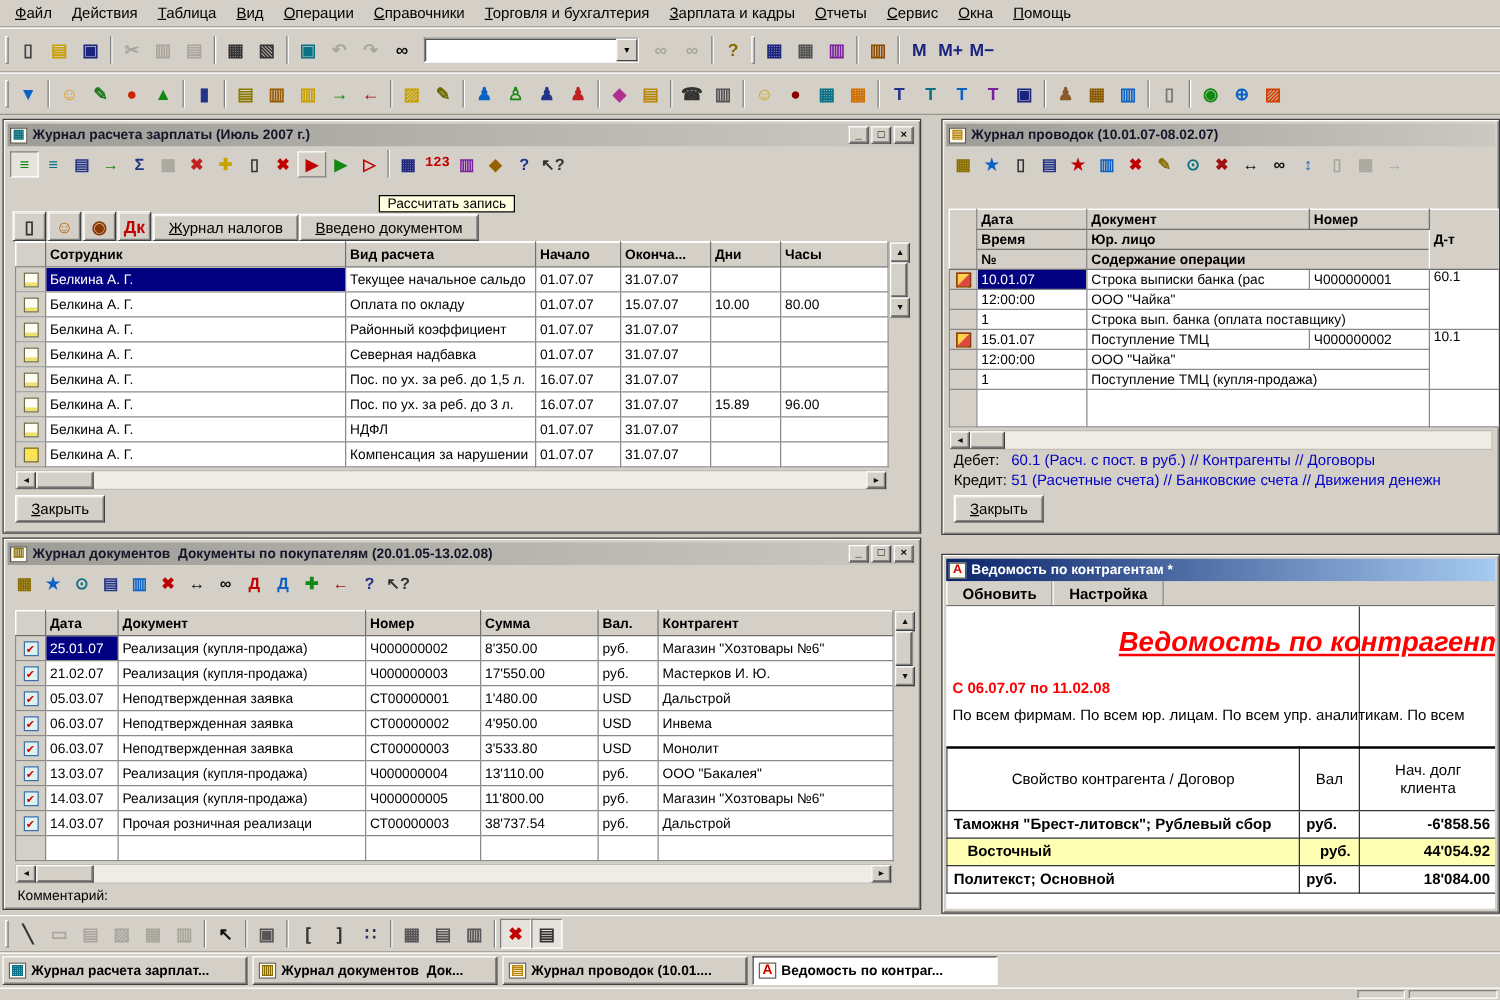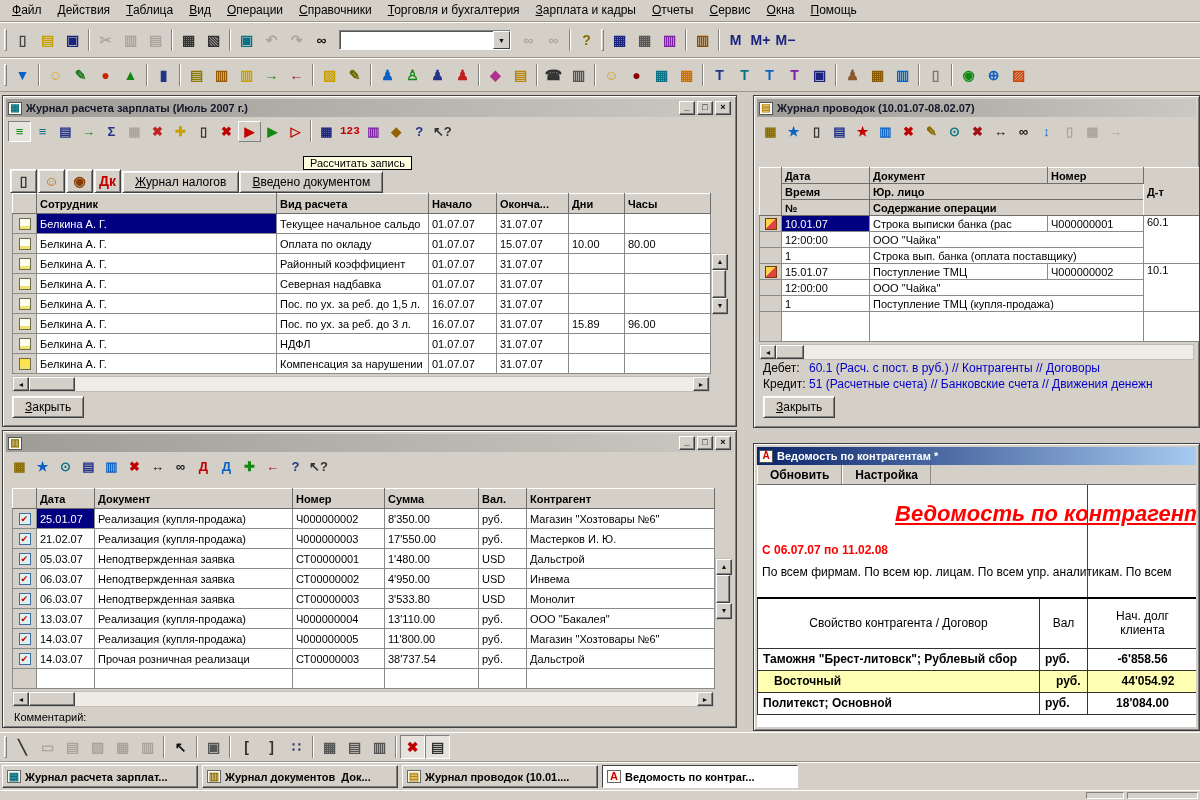--- a/index.html
+++ b/index.html
@@ -29,27 +29,27 @@
 .ticon{width:14px;height:13px;flex:0 0 14px;display:flex;align-items:center;justify-content:center;font-size:10px;font-weight:bold;background:#fdfbef;border:1px solid #555;line-height:1;}
 .tb-btns{margin-left:auto;display:flex;gap:2px;}
 .wbtn{width:16px;height:14px;background:#d4d0c8;border:1px solid;border-color:#fff #404040 #404040 #fff;box-shadow:inset -1px -1px 0 #808080;font-size:9px;line-height:11px;text-align:center;font-weight:bold;color:#000;}
 .wtb{display:flex;align-items:center;padding:2px;flex:0 0 28px;}
 .wtb .tbtn{min-width:23px;height:21px;font-size:13px;}
 .tabrow{display:flex;align-items:flex-end;padding:0 4px;flex:0 0 28px;gap:0;}
 .pbtn{height:22px;padding:2px 12px;background:#d4d0c8;border:1px solid;border-color:#fff #404040 #404040 #fff;box-shadow:inset 1px 1px 0 #f5f4f1,inset -1px -1px 0 #808080;font-size:12px;font-family:inherit;}
 .pbtn .bl{display:block;}
 .pbtn .bl::first-letter{text-decoration:underline;}
 .tooltip{position:absolute;left:300px;top:60px;z-index:9;background:#ffffe1;border:1px solid #000;padding:0 6px;font-size:11px;}
-.tablewrap{display:flex;margin:0 6px;align-items:center;}
+.tablewrap{display:flex;margin:0 6px;align-items:flex-start;}
 table.grid{border-collapse:collapse;table-layout:fixed;background:#fff;border:1px solid #555;}
 .grid td,.grid th{border:1px solid #8a8a8a;padding:0 3px;height:20px;font-size:11px;white-space:nowrap;overflow:hidden;text-align:left;vertical-align:middle;}
 .grid th{background:#d4d0c8;font-weight:bold;border-top:1px solid #fff;border-left:1px solid #fff;border-right:1px solid #6e6e6e;border-bottom:1px solid #6e6e6e;}
 .grid td.icn,.grid th.icn{background:#d4d0c8;text-align:center;padding:0;}
 .sel{background:#000080;color:#fff;}
-.num{text-align:center;}
+.num{text-align:right;}
 #postings-table td,#postings-table th{height:16px;font-size:11px;}
 #postings-table tr.filler td{height:30px;}
 .ri{display:inline-block;width:12px;height:12px;border:1px solid #6b6b45;background:#fffef4;vertical-align:middle;box-shadow:inset 0 -3px 0 #f0e070;}
 .ri.riy{background:#ffe34d;}
 .ri2{display:inline-block;width:12px;height:12px;border:1px solid #7a3a00;background:linear-gradient(135deg,#ffd24d 50%,#e04444 50%);vertical-align:middle;}
 .ri3{display:inline-block;width:12px;height:12px;border:1px solid #3a6ea5;background:#dff2f2;vertical-align:middle;position:relative;}
 .ri3::after{content:"✔";color:#c00;font-size:9px;position:absolute;left:1px;top:0;line-height:11px;}
 .hscroll{height:16px;flex:0 0 16px;display:flex;align-items:stretch;background:#efece6;border:1px solid #c0bdb6;margin:2px 6px 0 6px;}
 .sbtn{width:16px;flex:0 0 16px;background:#d4d0c8;border:1px solid;border-color:#fff #404040 #404040 #fff;box-shadow:inset -1px -1px 0 #808080;font-size:7px;display:flex;align-items:center;justify-content:center;color:#111;}
 .sthumb{width:46px;flex:0 0 46px;background:#d4d0c8;border:1px solid;border-color:#fff #404040 #404040 #fff;box-shadow:inset -1px -1px 0 #808080;}
@@ -476,20 +476,21 @@
     <div class="footer">
       <button class="pbtn">
           <span class="bl">Закрыть</span>
         </button>
     </div>
   </div>
 
   <div class="win" style="left:2px;top:338px;width:735px;height:298px;">
     <div class="titlebar">
       <span class="ticon" style="color:#8a6d00">▥</span>
+      <span>Журнал документов  Документы по покупателям (20.01.05-13.02.08)</span>
       <span class="tb-btns">
         <span class="wbtn">_</span>
         <span class="wbtn">□</span>
         <span class="wbtn">×</span>
       </span>
     </div>
     <div class="wtb icons">
         <span class="tbtn" style="color: rgb(138, 109, 0);">▦</span>
         <span class="tbtn" style="color: rgb(11, 98, 196);">★</span>
         <span class="tbtn" style="color: rgb(11, 114, 133);">⊙</span>

